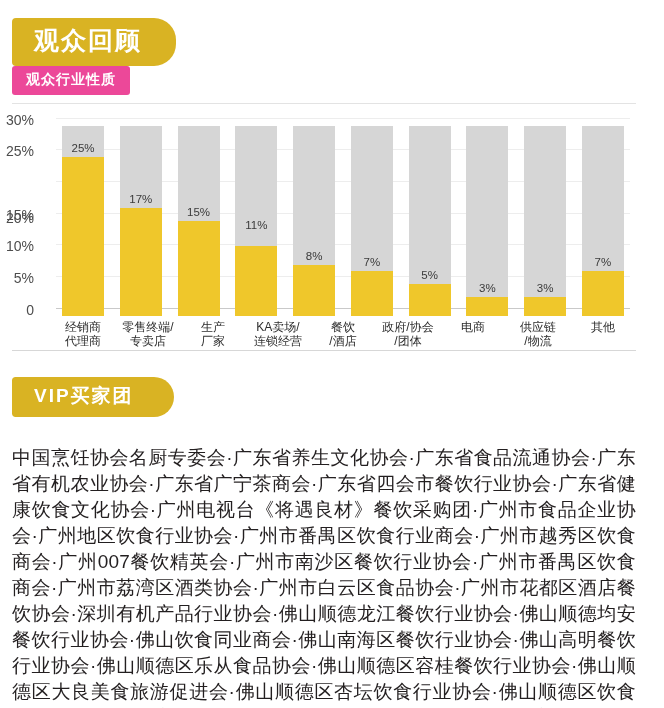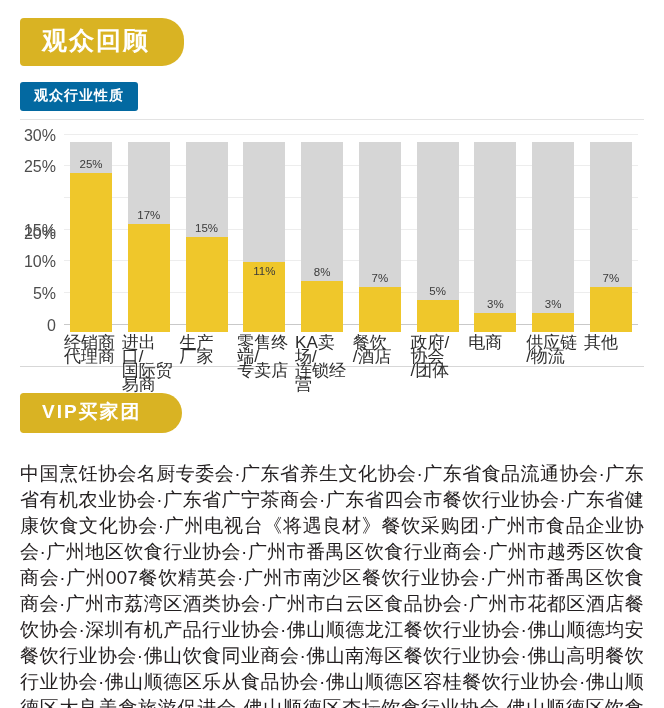--- a/index.html
+++ b/index.html
@@ -12,21 +12,21 @@
     background: #ffffff;
     font-family: "Liberation Sans", sans-serif;
     color: #231f20;
     overflow: hidden;
   }
   .page {
     position: relative;
     width: 664px;
     height: 708px;
     box-sizing: border-box;
-    padding: 0 20px;
+    padding: 0 12px;
     border-radius: 22px;
   }
 
   
   .banner {
     margin-top: 18px;
     display: inline-block;
     background: #d9b323;
     color: #ffffff;
     font-size: 25px;
@@ -38,27 +38,26 @@
   }
   .banner.vip {
     margin-top: 26px;
     font-size: 19px;
     padding: 9px 40px 11px 22px;
   }
 
   
   .subtitle-pill {
     display: inline-block;
-    background: #0369a1;
+    background: #ec4899;
     color: #ffffff;
     font-size: 14px;
     font-weight: bold;
     padding: 5px 14px 6px 14px;
     border-radius: 3px 3px 3px 3px;
-    margin-top: 16px;
     letter-spacing: 1px;
   }
 
   
   .chart-card {
     position: relative;
     margin-top: 8px;
     width: 624px;
     height: 248px;
     border-top: 1px solid #e3e3e3;
@@ -74,22 +73,22 @@
   }
   .y-axis {
     position: absolute;
     left: 0;
     top: 8px;
     width: 42px;
     height: 204px;
   }
   .y-tick {
     position: absolute;
-    right: 6px;
-    font-size: 16px;
+    right: 20px;
+    font-size: 14px;
     color: #4d4d4d;
     transform: translateY(-50%);
     white-space: nowrap;
     text-align: right;
   }
   .gridline {
     position: absolute;
     left: 44px;
     right: 6px;
     border-top: 1px solid #ededed;
@@ -141,22 +140,22 @@
   .x-labels {
     position: absolute;
     left: 44px;
     right: 6px;
     top: 216px;
     display: flex;
     justify-content: space-between;
   }
   .x-label {
     width: 54px;
-    text-align: left;
-    font-size: 17px;
+    text-align: center;
+    font-size: 12px;
     line-height: 14px;
     color: #2d2d2d;
   }
 
   
   .vip-text {
     margin-top: 28px;
     width: 624px;
     font-size: 19px;
     line-height: 26px;
@@ -207,21 +206,21 @@
           <div class="bar-label" style="bottom: 110.667px;">17%</div>
         </div>
         <div class="bar-slot">
           <div class="bar-bg"></div>
           <div class="bar-fg" style="height: 95px;"></div>
           <div class="bar-label" style="bottom: 98px;">15%</div>
         </div>
         <div class="bar-slot">
           <div class="bar-bg"></div>
           <div class="bar-fg" style="height: 69.6667px;"></div>
-          <div class="bar-label" style="bottom: 55px;">11%</div>
+          <div class="bar-label" style="bottom: 85px;">11%</div>
         </div>
         <div class="bar-slot">
           <div class="bar-bg"></div>
           <div class="bar-fg" style="height: 50.6667px;"></div>
           <div class="bar-label" style="bottom: 53.6667px;">8%</div>
         </div>
         <div class="bar-slot">
           <div class="bar-bg"></div>
           <div class="bar-fg" style="height: 44.3333px;"></div>
           <div class="bar-label" style="bottom: 47.3333px;">7%</div>
@@ -246,32 +245,28 @@
           <div class="bar-fg" style="height: 44.3333px;"></div>
           <div class="bar-label" style="bottom: 47.3333px;">7%</div>
         </div>
       </div>
       <div class="x-labels">
         <div class="x-label">
           <div>经销商</div>
           <div>代理商</div>
         </div>
         <div class="x-label">
-          <div>进出口/</div>
-          <div>国际贸易商</div>
+          <div>零售终端/</div>
+          <div>专卖店</div>
         </div>
         <div class="x-label">
           <div>生产</div>
           <div>厂家</div>
         </div>
         <div class="x-label">
-          <div>零售终端/</div>
-          <div>专卖店</div>
-        </div>
-        <div class="x-label">
           <div>KA卖场/</div>
           <div>连锁经营</div>
         </div>
         <div class="x-label">
           <div>餐饮</div>
           <div>/酒店</div>
         </div>
         <div class="x-label">
           <div>政府/协会</div>
           <div>/团体</div>

